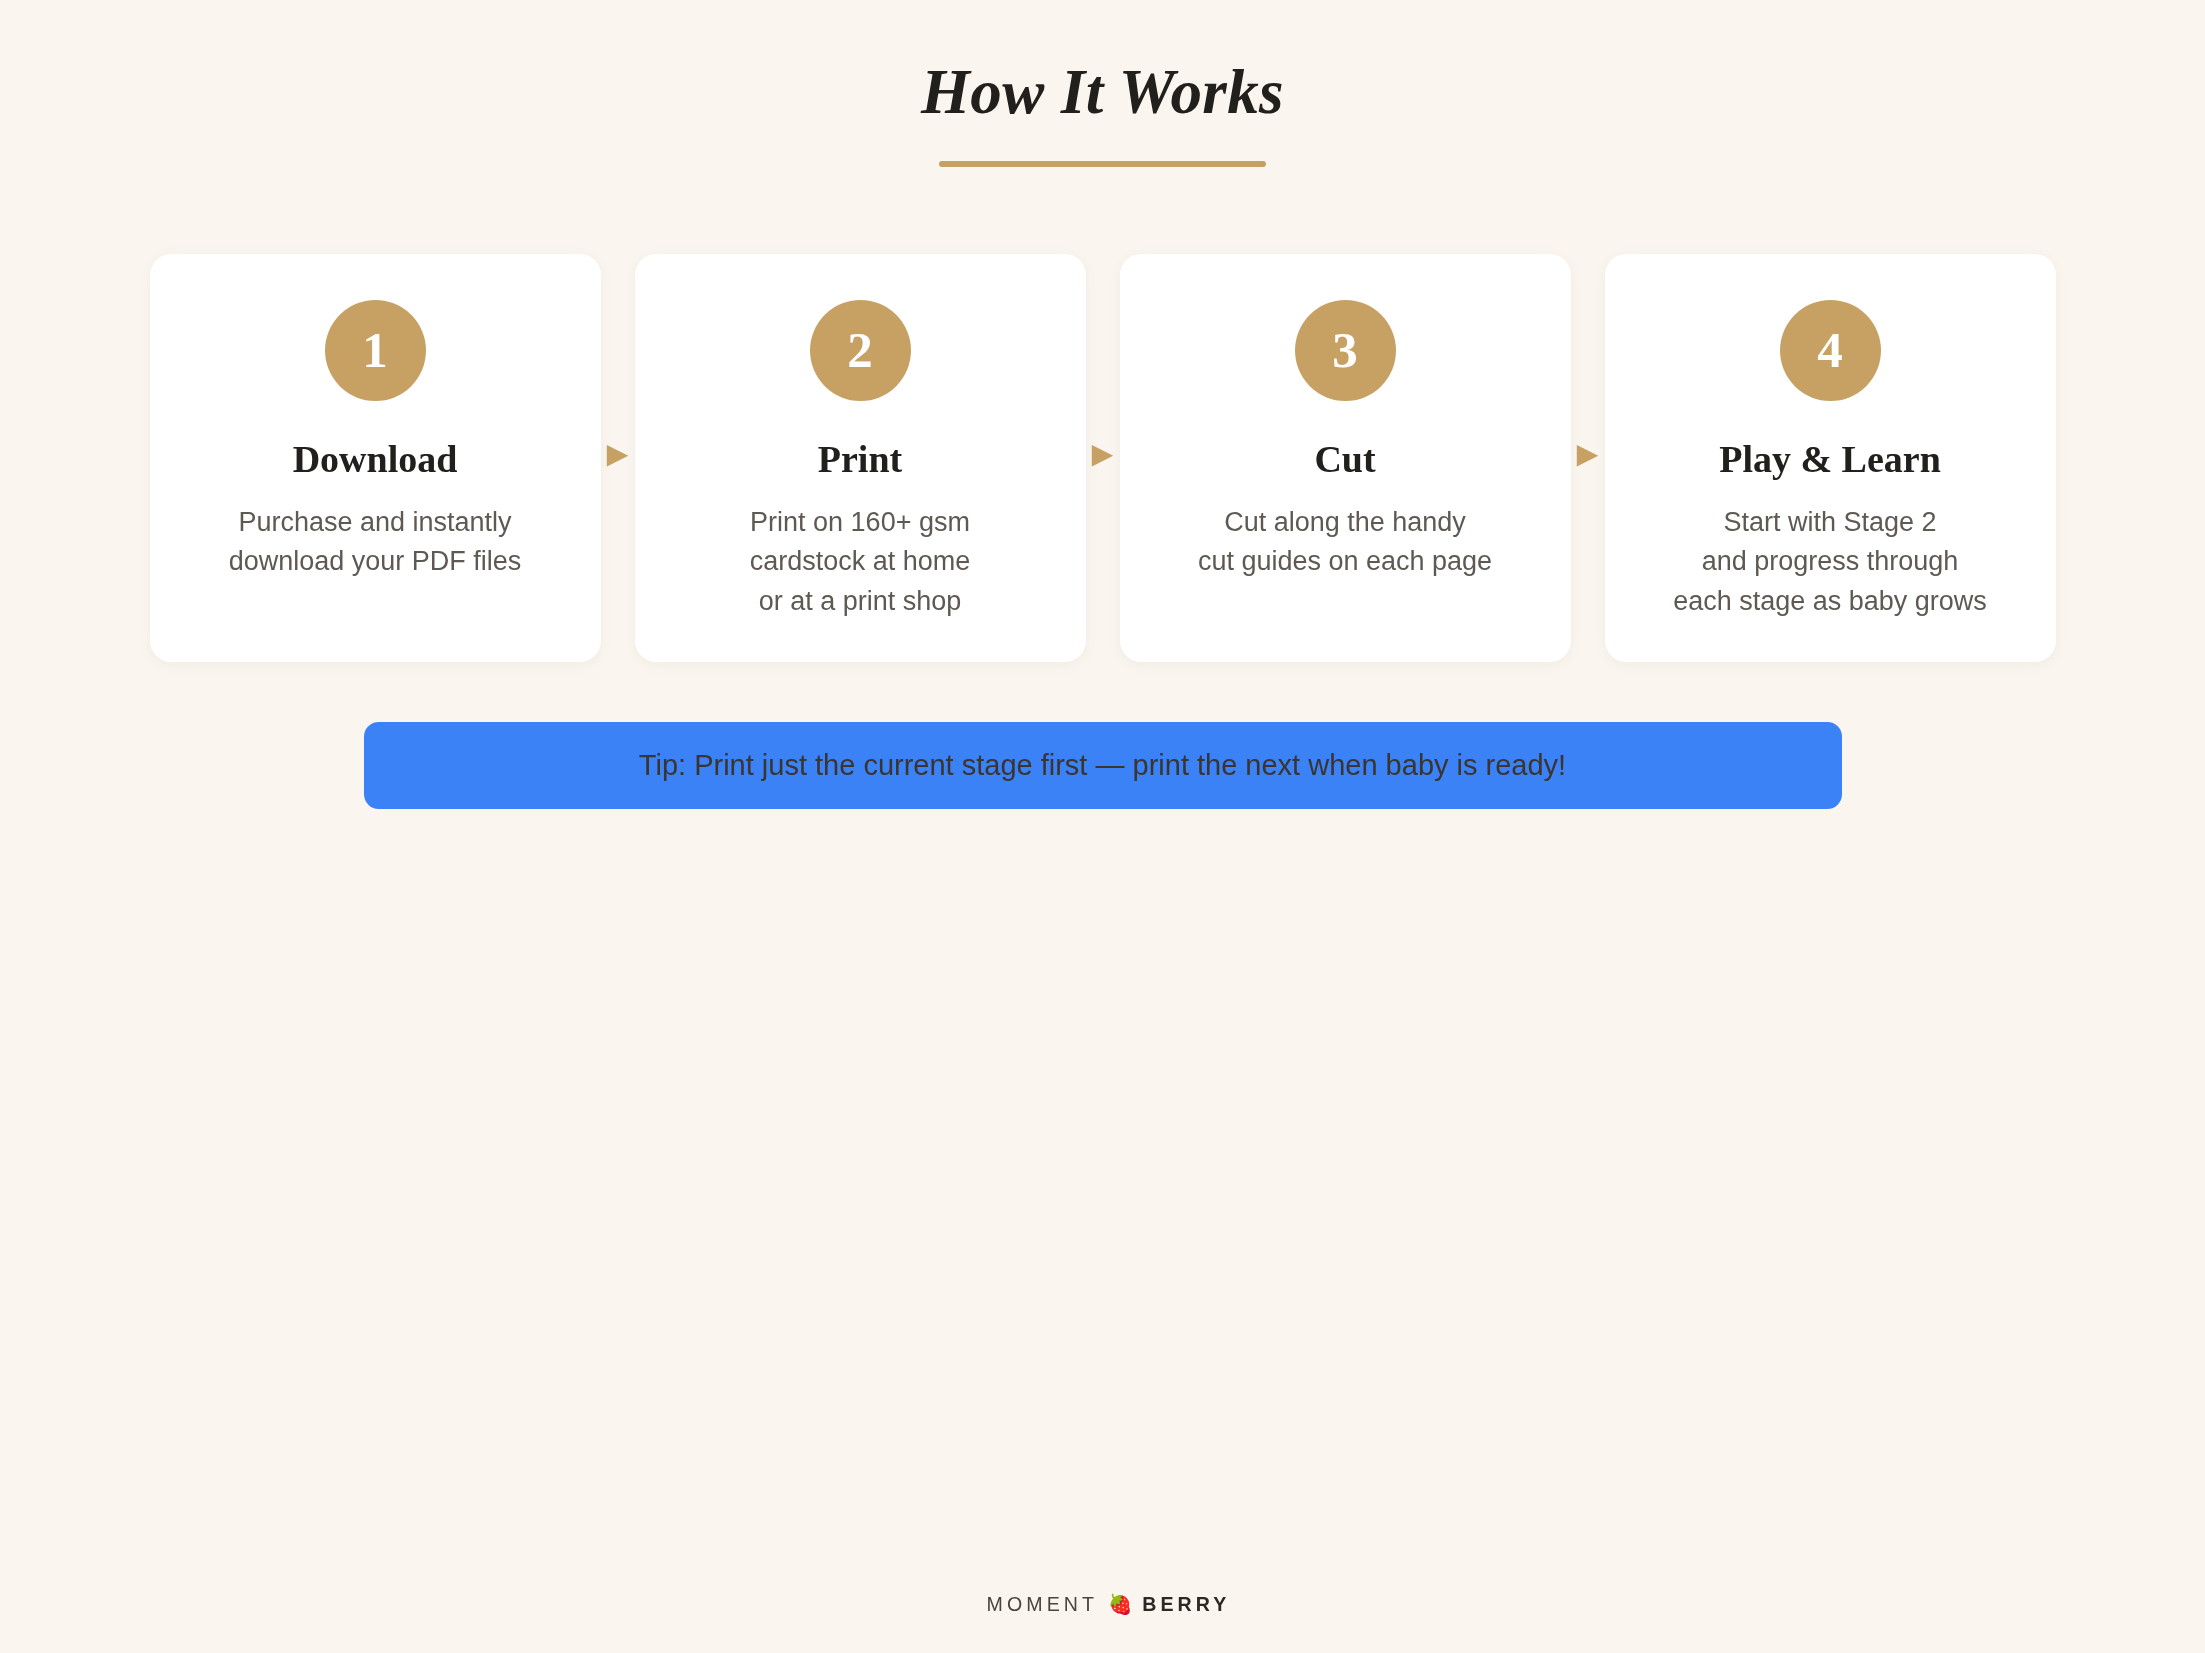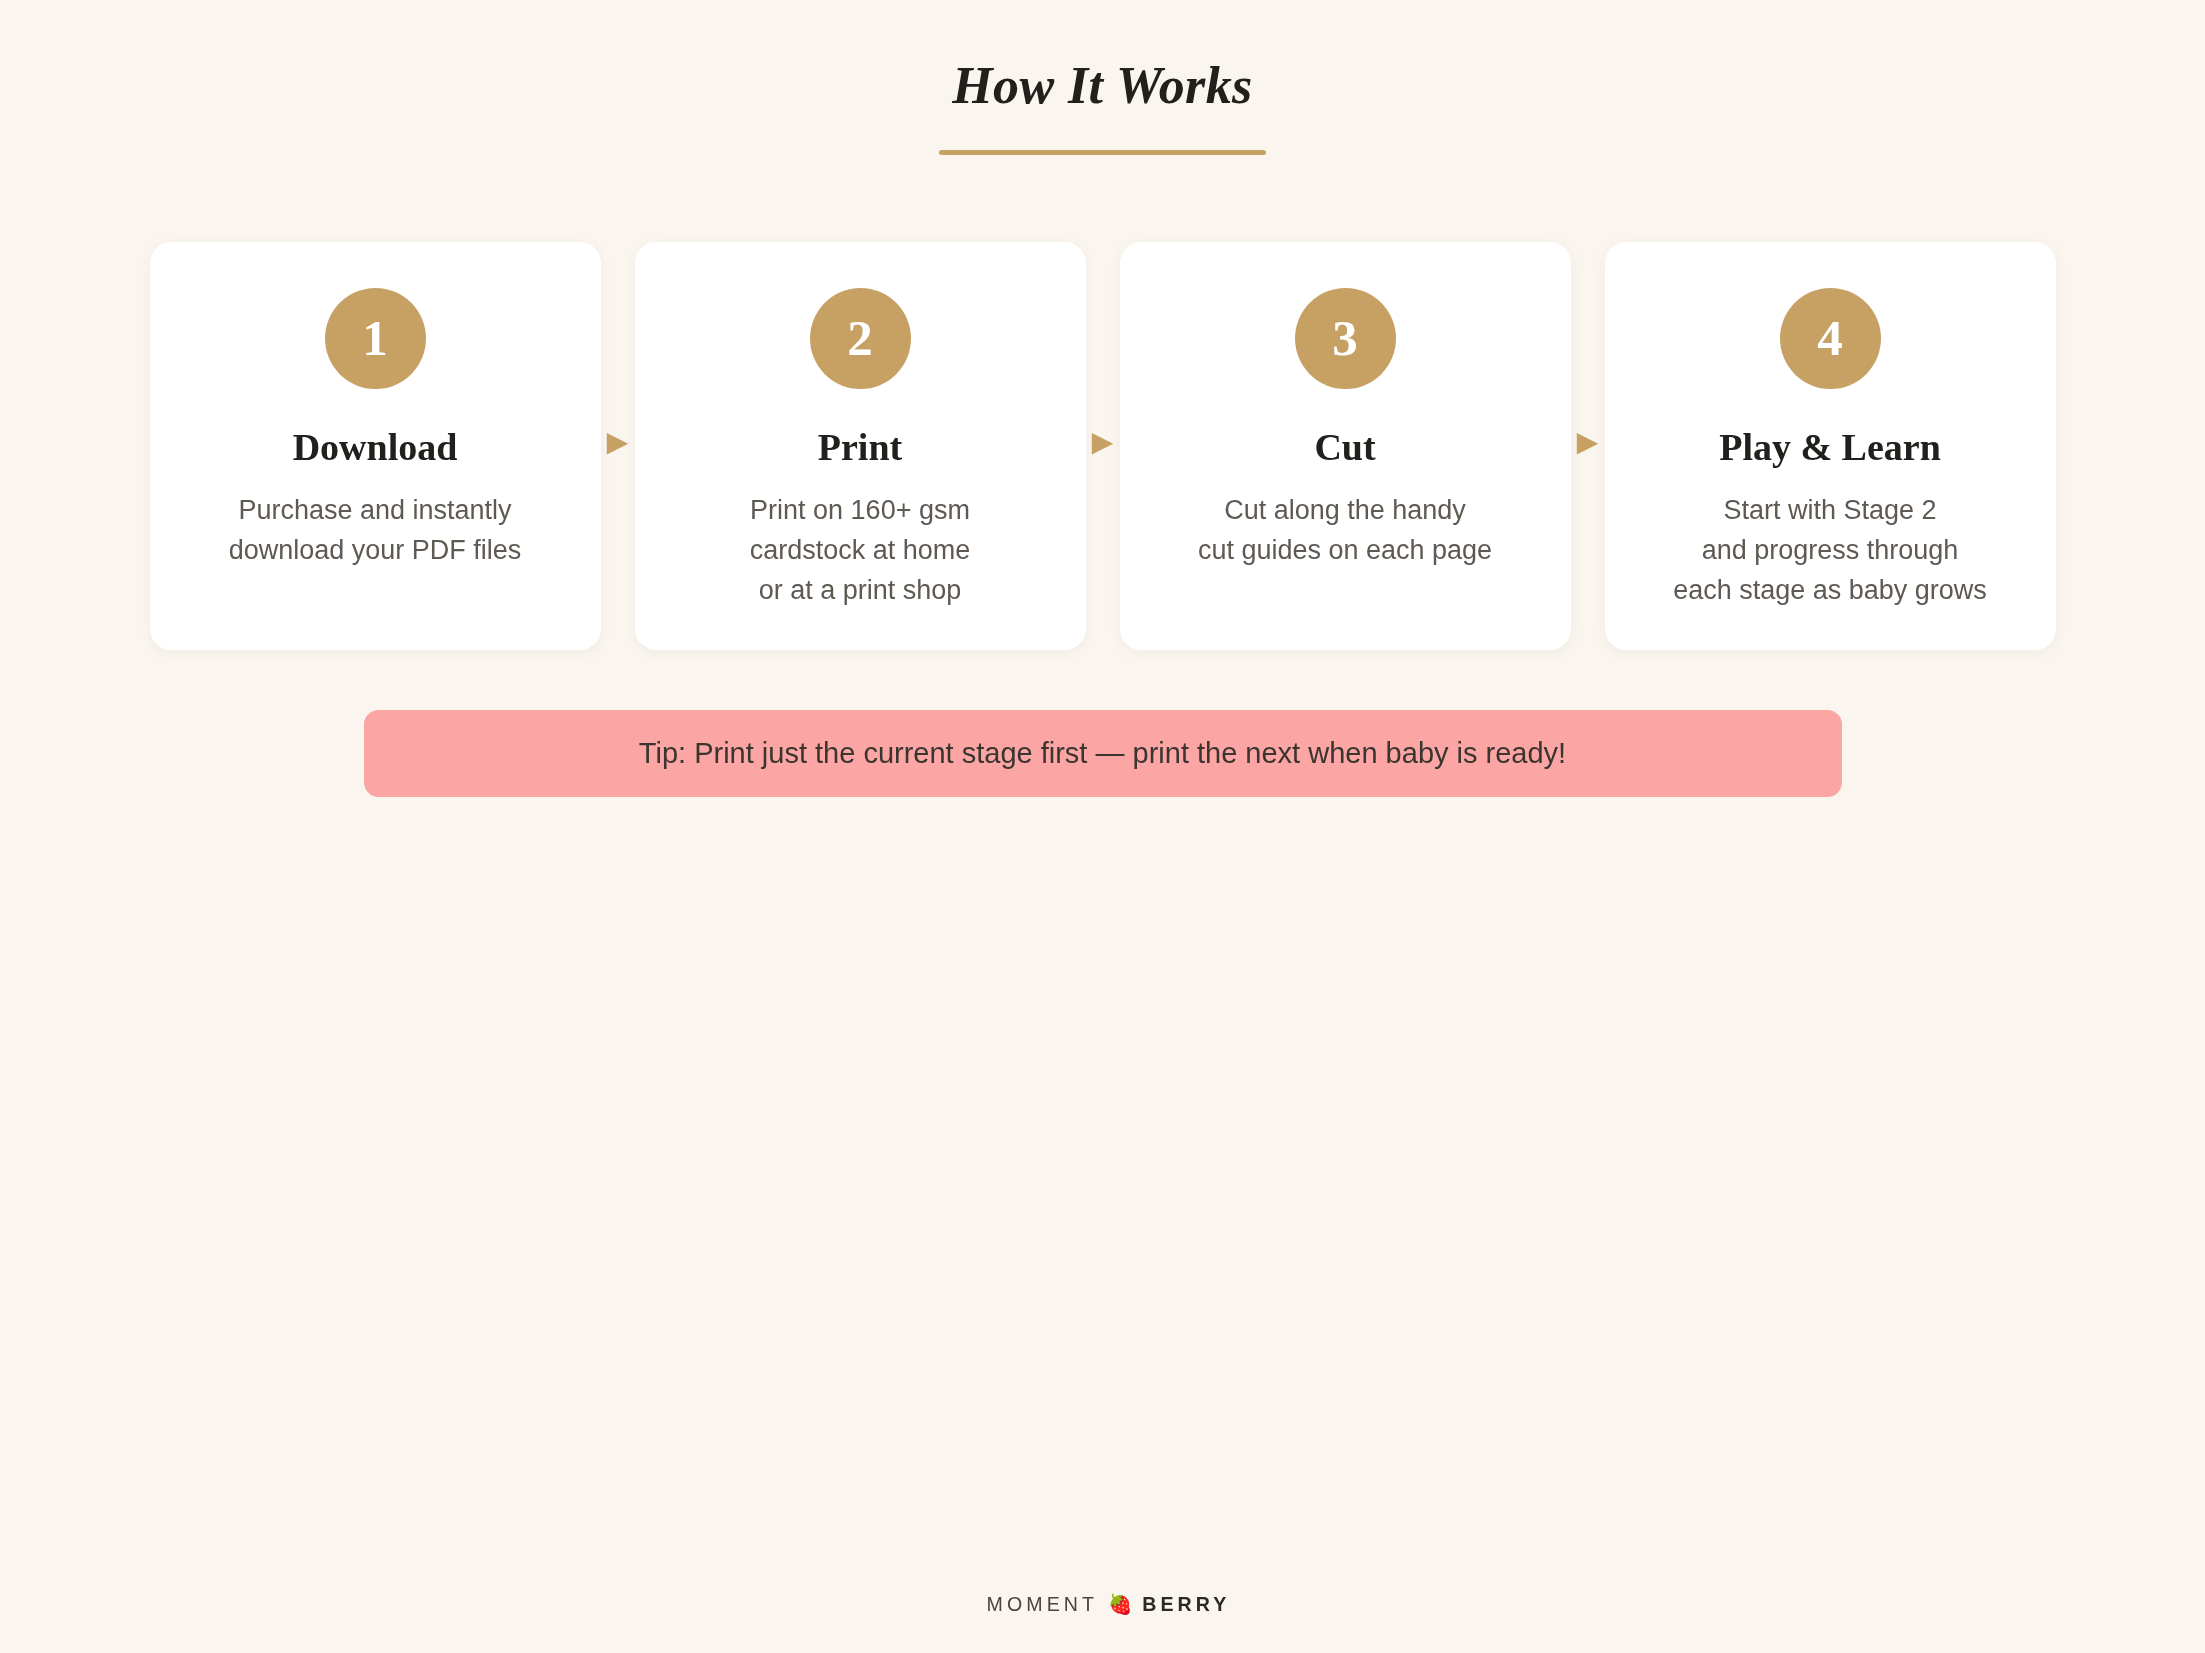--- a/index.html
+++ b/index.html
@@ -19,21 +19,21 @@
 
   
   .header {
     padding-top: 59px;
     text-align: center;
   }
   .page-title {
     font-family: "Liberation Serif", serif;
     font-style: italic;
     font-weight: 700;
-    font-size: 52px;
+    font-size: 63px;
     line-height: 1.05;
     color: #22201d;
     letter-spacing: 0.4px;
   }
   .title-rule {
     width: 327px;
     height: 5.7px;
     background: #c5a263;
     border-radius: 3.3px;
     margin: 36px auto 0 auto;
@@ -101,21 +101,21 @@
   }
   .arrow span {
     display: block;
     transform: translateY(-4.1px);
   }
 
   
   .tip {
     margin: 60px auto 0 auto;
     width: 1478px;
-    background: #fca5a5;
+    background: #3b82f6;
     border-radius: 14.7px;
     padding: 27px 33px;
     text-align: center;
     font-size: 29px;
     color: #3a352f;
   }
 
   
   .footer {
     position: absolute;

